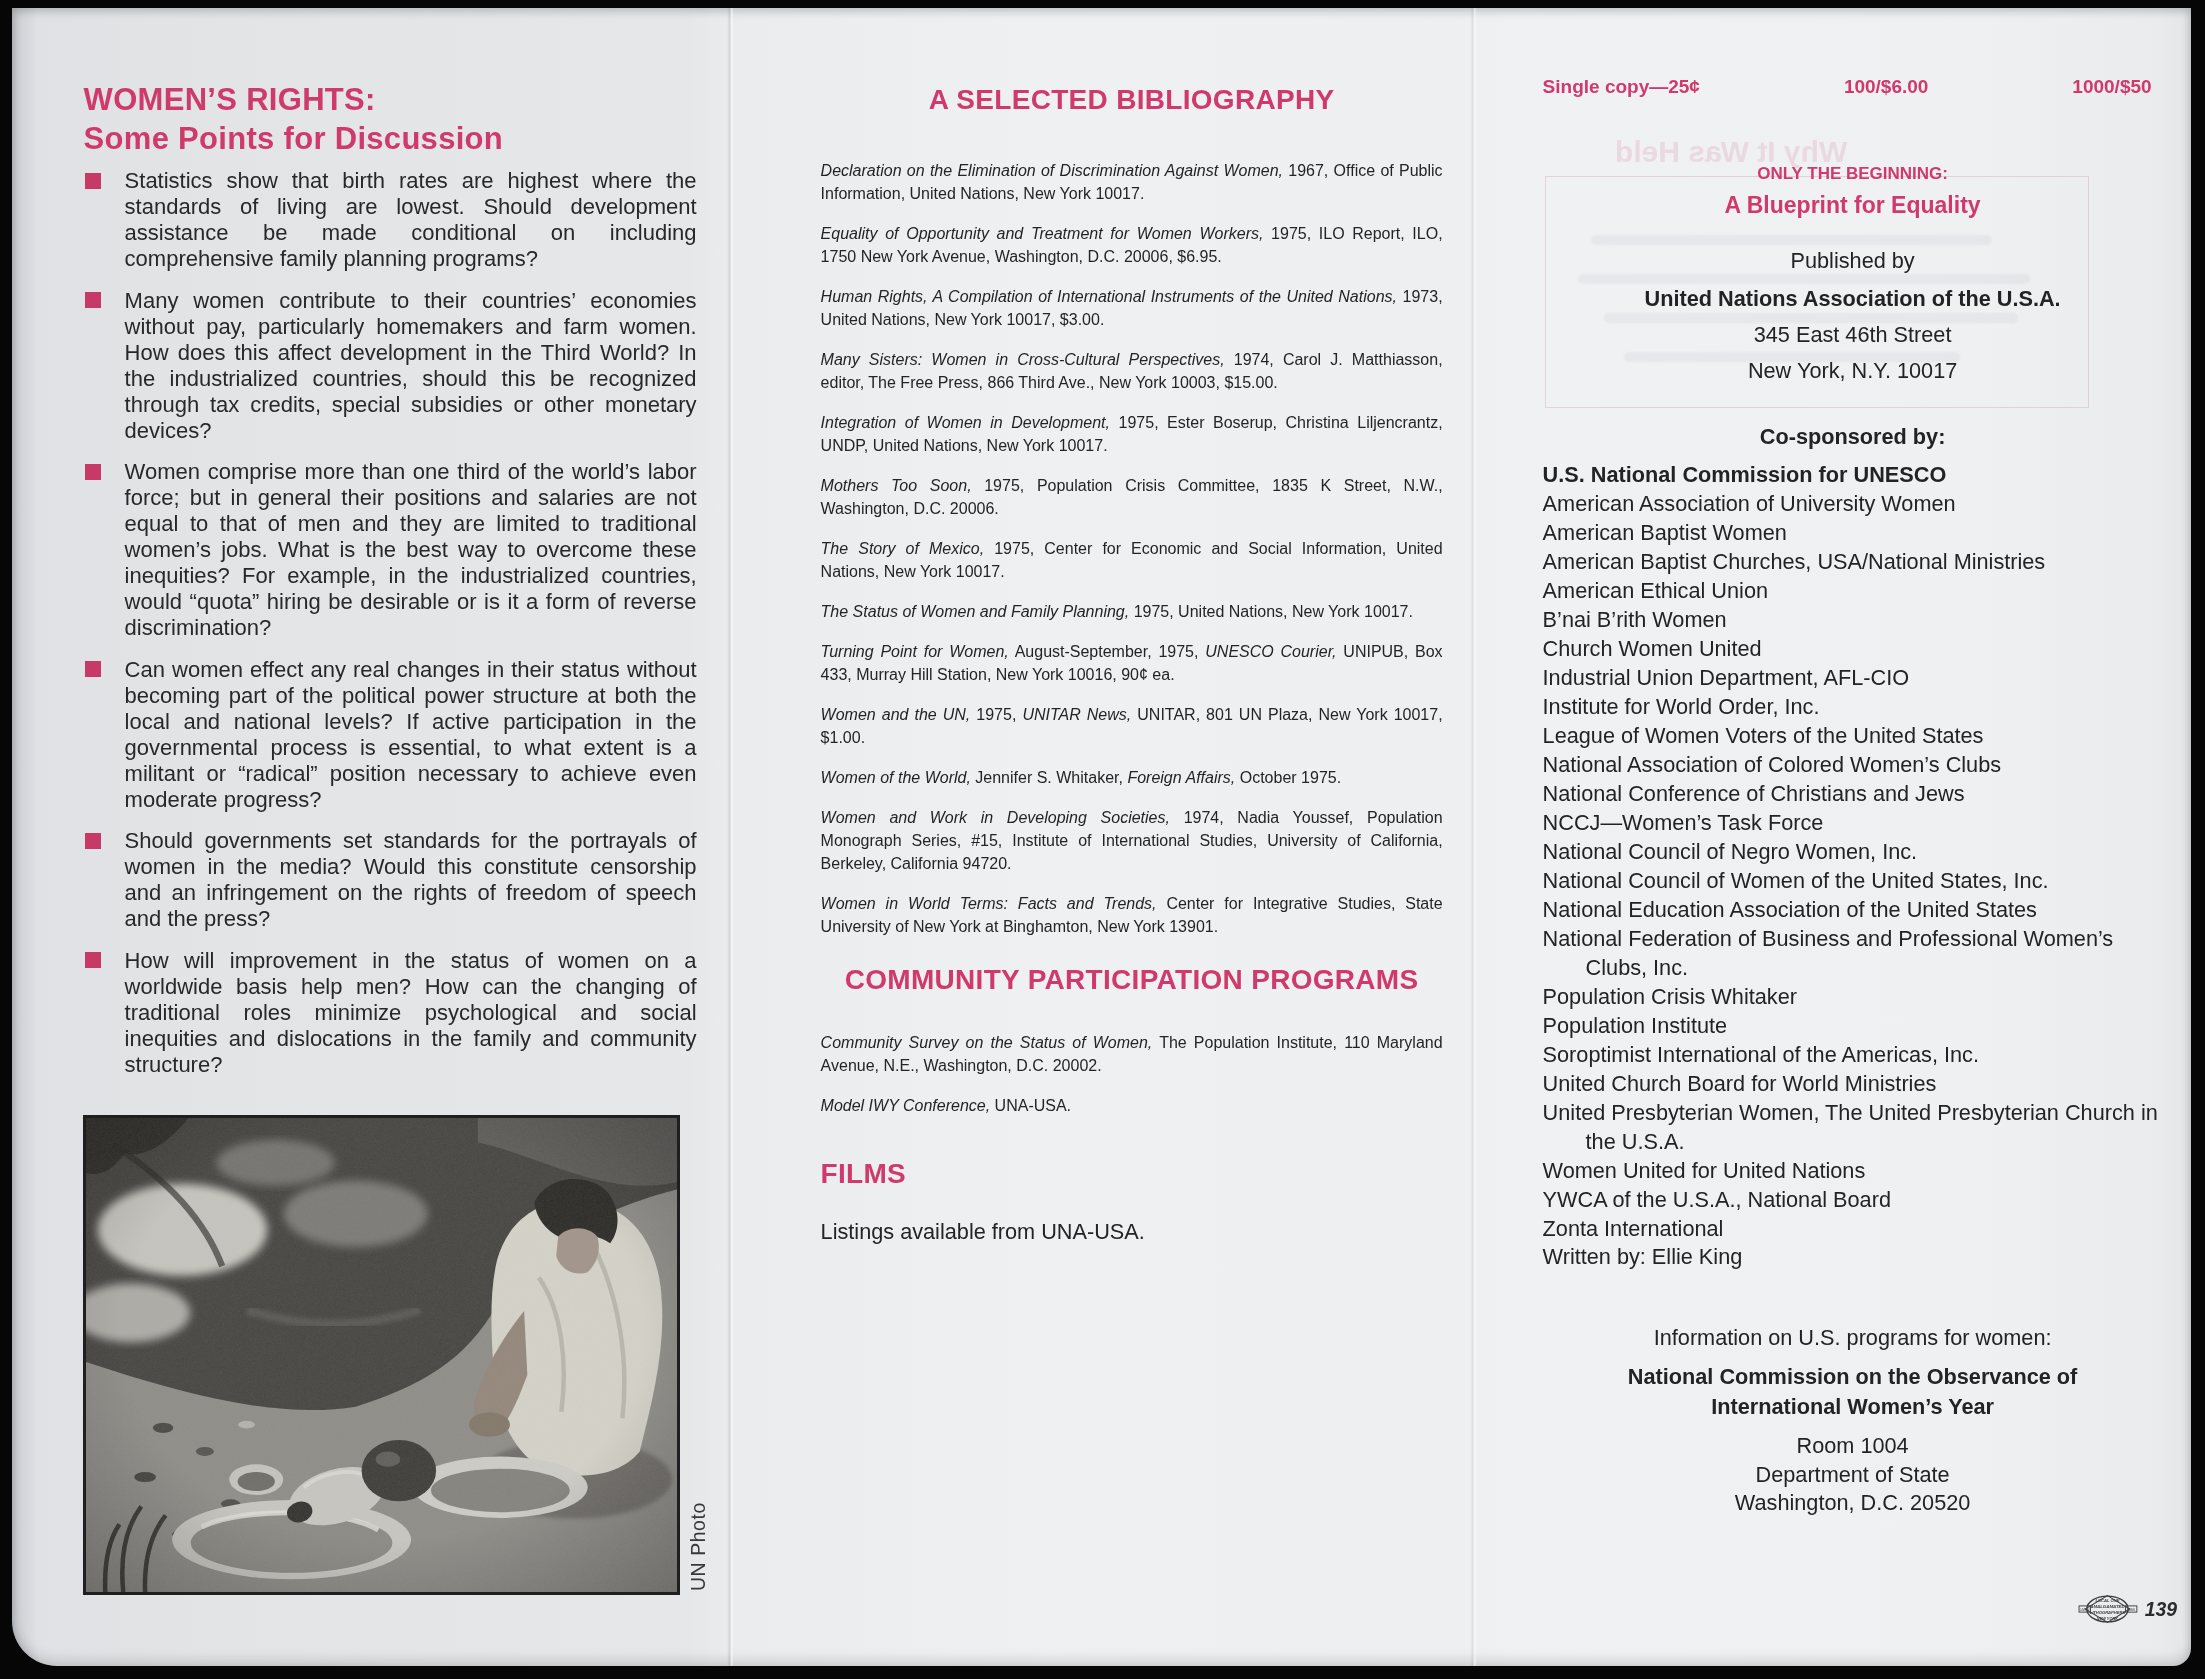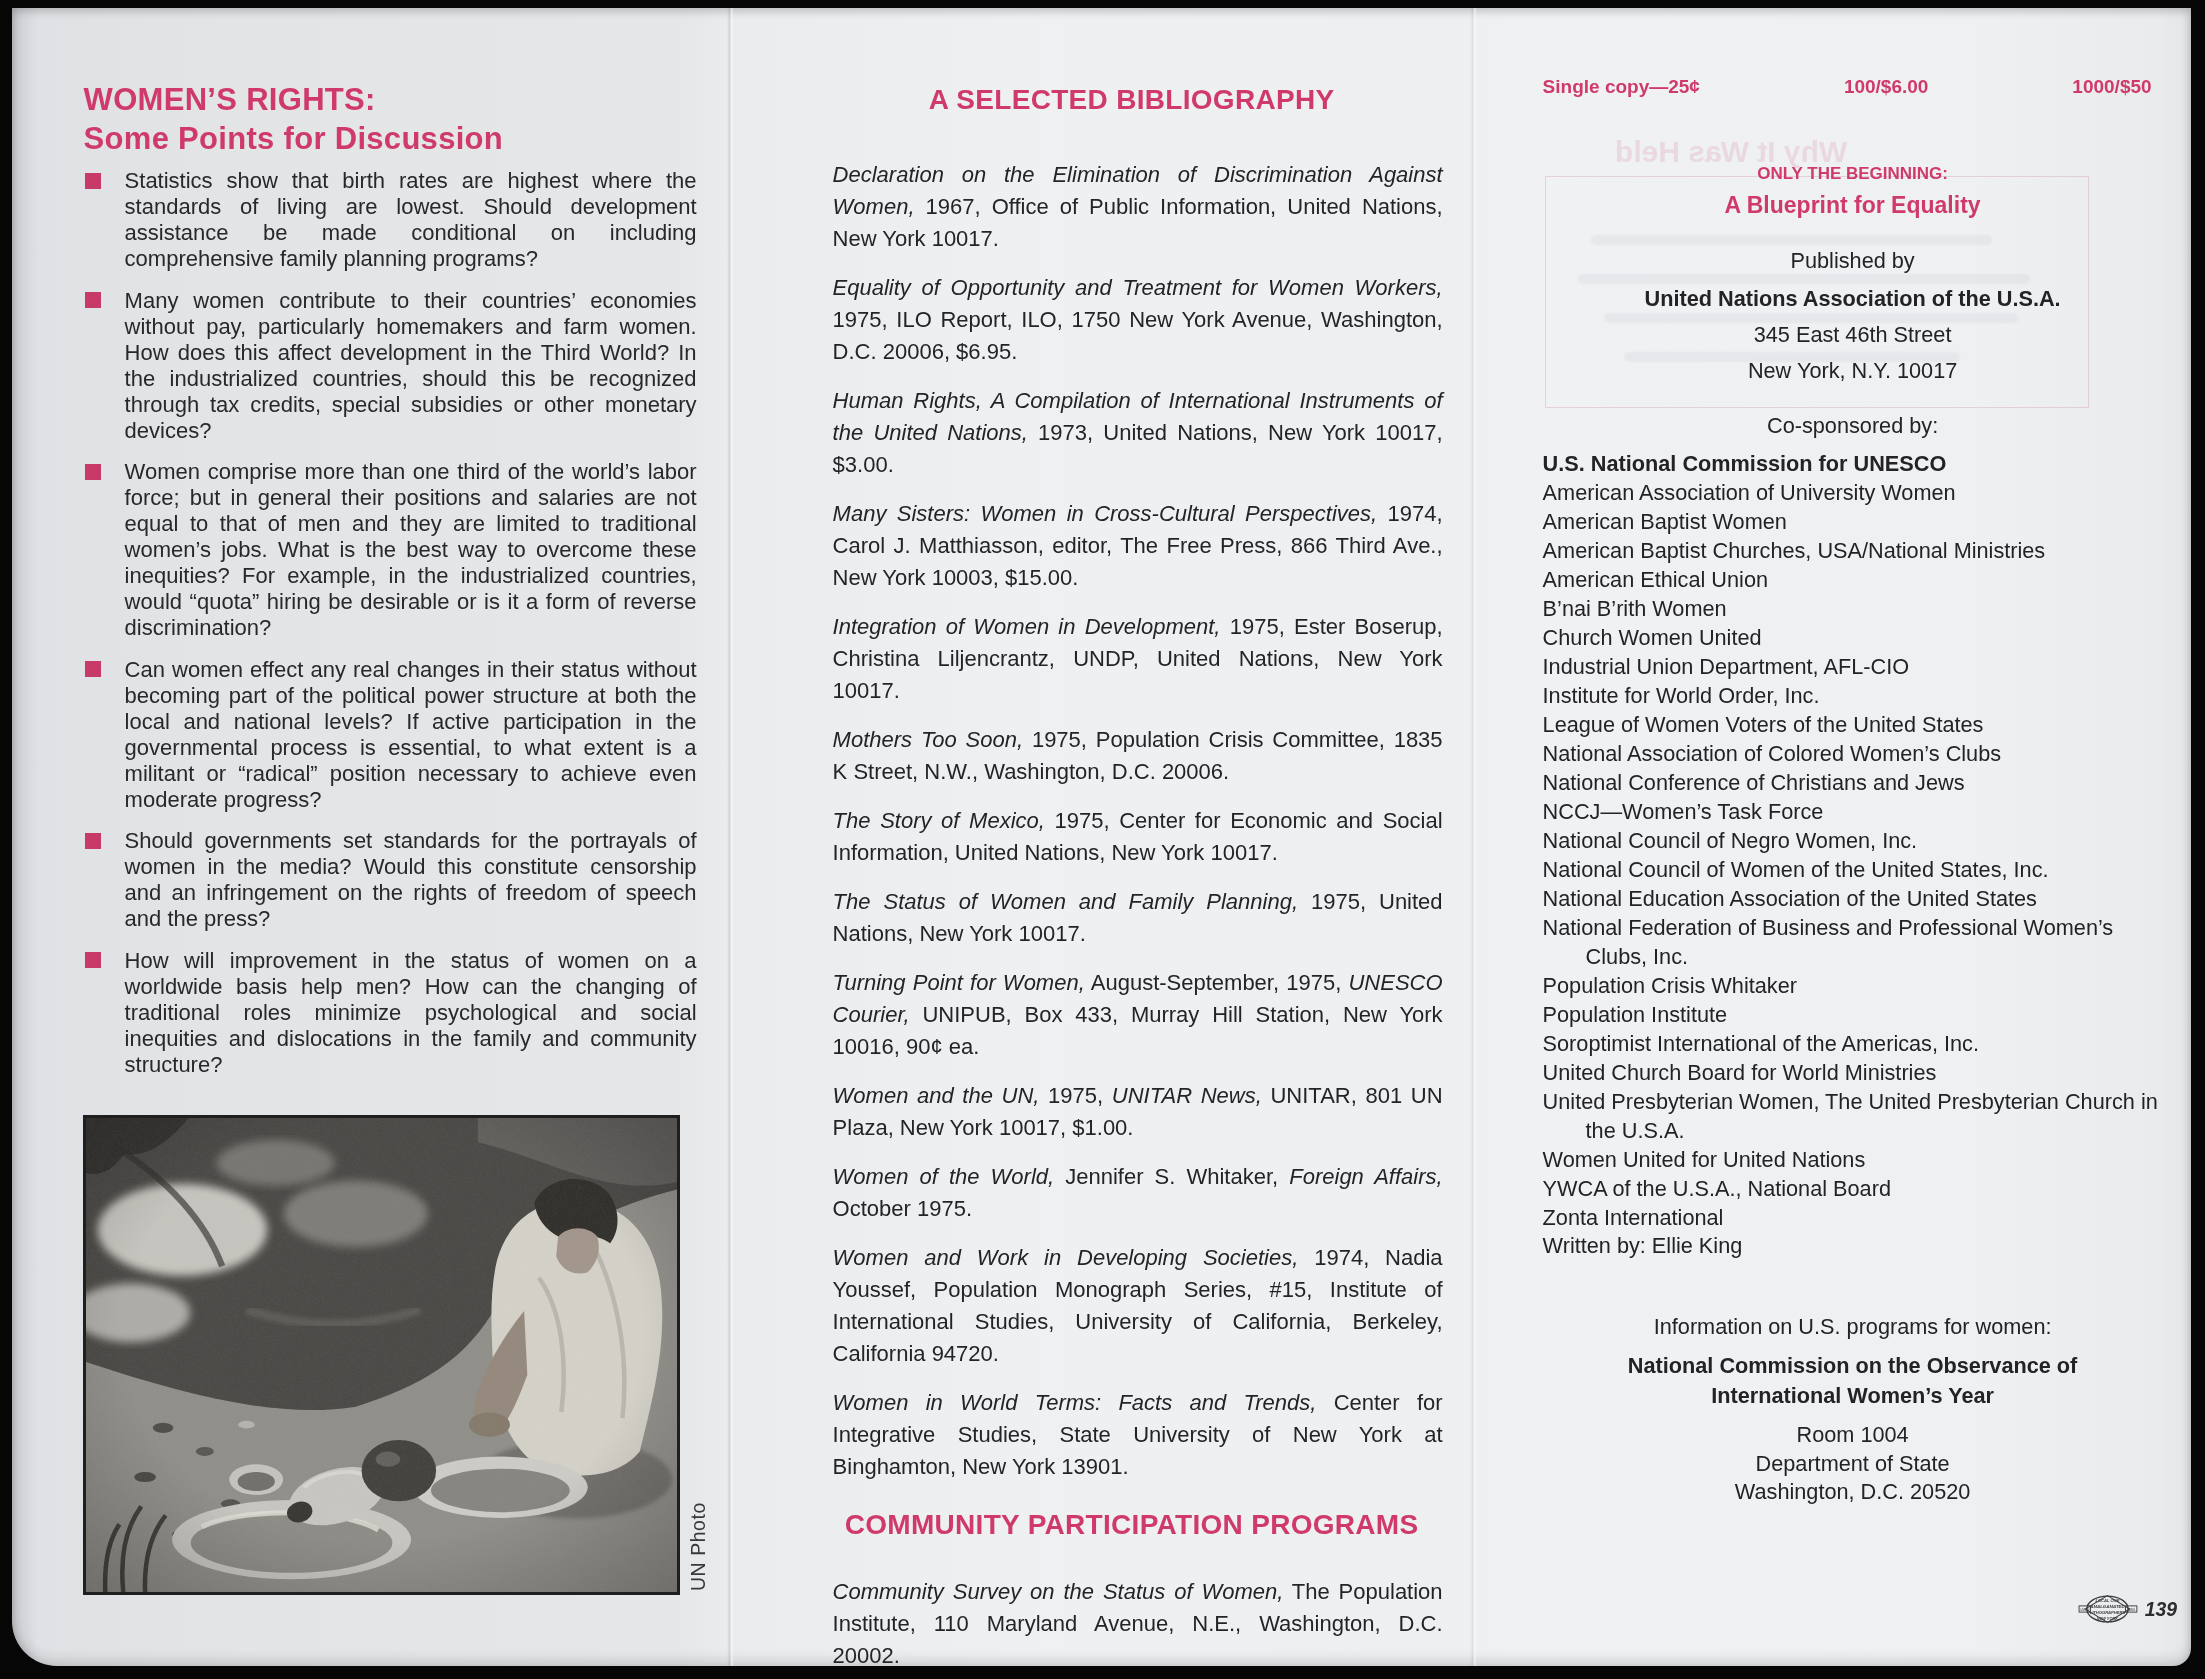--- a/index.html
+++ b/index.html
@@ -35,37 +35,37 @@
   #photo-frame{position:absolute;left:71px;top:1107px;width:597px;height:480px;
     border:3.2px solid #1f1f1f;box-sizing:border-box;background:#8f8d88;}
   #photo-frame svg{display:block;width:100%;height:100%;}
   #photo-caption{position:absolute;left:675px;top:1454px;height:129px;
     writing-mode:vertical-rl;transform:rotate(180deg);font-size:19.4px;color:#38383a;letter-spacing:0.6px;}
 
   
   #mid{position:absolute;left:809px;top:76px;width:622px;}
   .mid-head{margin:0;text-align:center;font-size:28px;font-weight:bold;color:var(--pink);letter-spacing:0.3px;}
   #bib-title{margin-bottom:43px;}
-  .bib-entry{margin:0 0 17px 12px;font-size:22px;line-height:32px;text-align:justify;color:#242427;}
+  .bib-entry{margin:0 0 17px 0;font-size:16px;line-height:23px;text-align:justify;color:#242427;}
   .bib-entry i{font-style:italic;}
   #community-title{margin-top:26px;margin-bottom:35px;}
   #films-title{margin-top:41px;margin-bottom:28.4px;text-align:left;}
   #films-note{margin:0;font-size:21.7px;line-height:27px;color:#242427;}
 
   
   #right{position:absolute;left:1531px;top:65px;width:620px;font-size:21.7px;line-height:28.4px;color:#232326;}
   #price-row{display:flex;justify-content:space-between;width:609px;
     font-weight:bold;color:var(--pink);font-size:19px;margin-bottom:57px;}
   .ctr{text-align:center;}
   #booklet-title-1{font-size:17px;font-weight:bold;color:var(--pink);line-height:32px;}
   #booklet-title-2{font-size:23px;font-weight:bold;color:var(--pink);line-height:30px;}
   #published-by{margin-top:27px;}
   #publisher-name{font-weight:bold;margin-top:9px;}
   .addr{margin-top:7.8px;}
-  #cosponsored{margin-top:26px;}
+  #cosponsored{margin-top:37px;font-weight:bold;}
   #sponsor-list{margin:9px 0 0 0;padding:0;list-style:none;}
   .sponsor-item{padding-left:43px;text-indent:-43px;line-height:29px;}
   .sponsor-item.bold{font-weight:bold;}
   #written-by{}
   #info-label{margin-top:53px;}
   .comm-bold{font-weight:bold;line-height:30px;}
   #commission-1{margin-top:9px;}
   #room{margin-top:10.3px;}
   
   #ghost-box{position:absolute;left:1533px;top:168px;width:542px;height:230px;

